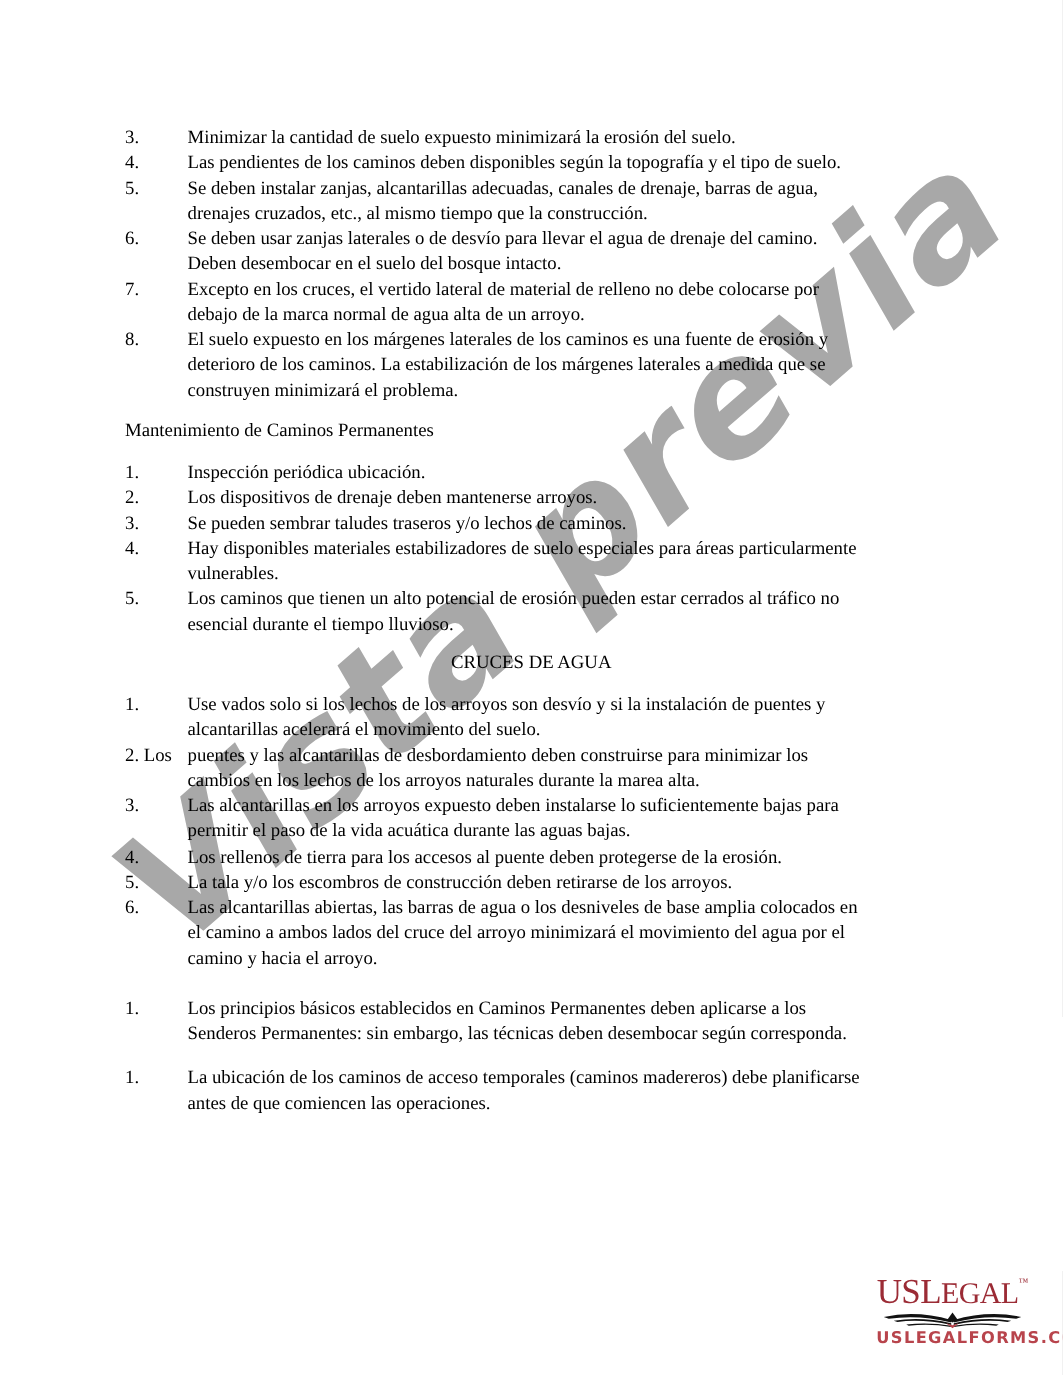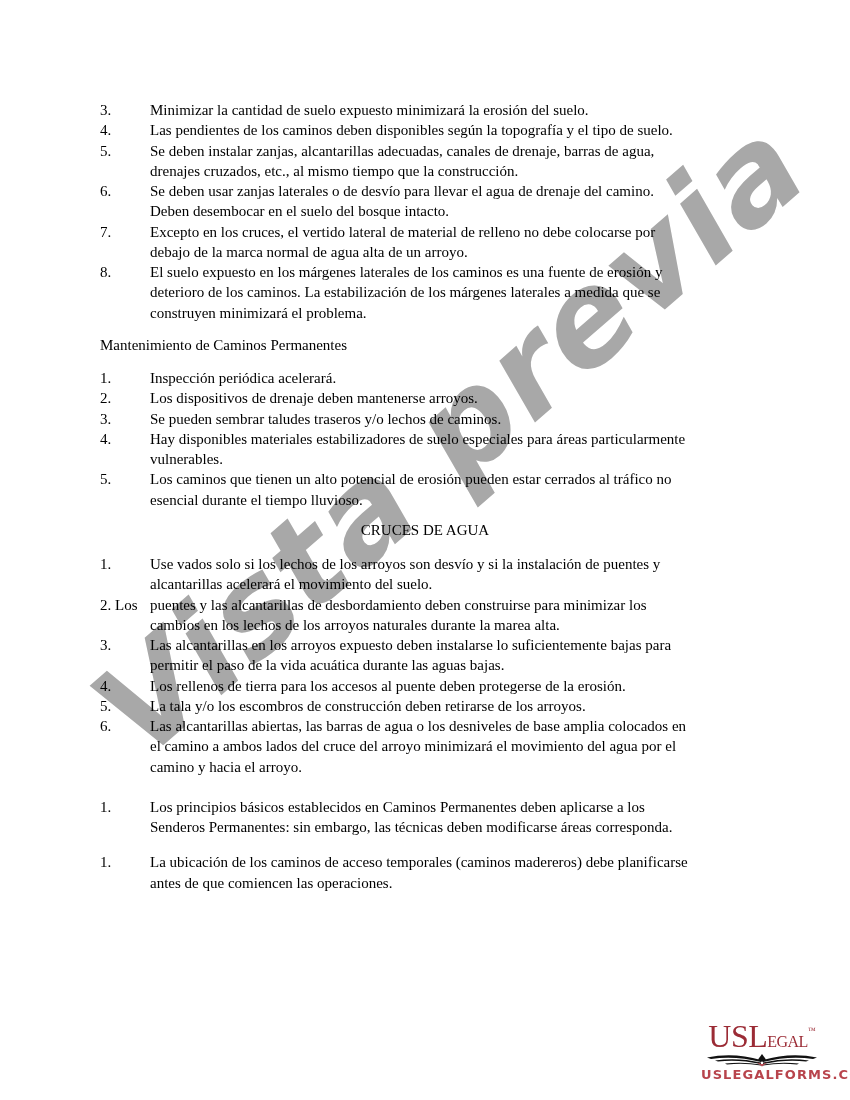--- a/index.html
+++ b/index.html
@@ -41,22 +41,22 @@
   .mt20{margin-top:20px;}
   
   .logo{
     position:absolute;right:27px;top:1020px;z-index:2;
     width:122px;text-align:center;line-height:1;
   }
   .logo-word{
     font-family:"Liberation Serif",serif;
     color:#9b2b35;white-space:nowrap;letter-spacing:-0.5px;
   }
-  .logo-big{font-size:32px;text-align:center;}
-  .logo-small{font-size:16px;}
+  .logo-big{font-size:28px;text-align:center;}
+  .logo-small{font-size:24px;}
   .logo-tm{font-size:8px;vertical-align:14px;letter-spacing:0;color:#9b2b35;}
   .logo-eagle{display:block;margin:1px auto 1px auto;}
   .logo-site{
     font-family:"DejaVu Sans","Liberation Sans",sans-serif;
     font-weight:bold;font-size:13px;letter-spacing:1.1px;
     color:#b8444c;white-space:nowrap;
   }
 </style>
 </head>
 <body>
@@ -96,21 +96,21 @@
         <span class="txt">El suelo expuesto en los márgenes laterales de los caminos es una fuente de erosión y
 deterioro de los caminos. La estabilización de los márgenes laterales a medida que se
 construyen minimizará el problema.</span>
       </div>
     </div>
 
     <div class="h-left">Mantenimiento de Caminos Permanentes</div>
     <div class="mt13">
       <div class="li">
         <span class="num">1.</span>
-        <span class="txt">Inspección periódica acelerará.</span>
+        <span class="txt">Inspección periódica ubicación.</span>
       </div>
       <div class="li">
         <span class="num">2.</span>
         <span class="txt">Los dispositivos de drenaje deben mantenerse arroyos.</span>
       </div>
       <div class="li">
         <span class="num">3.</span>
         <span class="txt">Se pueden sembrar taludes traseros y/o lechos de caminos.</span>
       </div>
       <div class="li">
@@ -155,21 +155,21 @@
         <span class="txt">Las alcantarillas abiertas, las barras de agua o los desniveles de base amplia colocados en
 el camino a ambos lados del cruce del arroyo minimizará el movimiento del agua por el
 camino y hacia el arroyo.</span>
       </div>
     </div>
 
     <div class="mt20">
       <div class="li">
         <span class="num">1.</span>
         <span class="txt">Los principios básicos establecidos en Caminos Permanentes deben aplicarse a los
-Senderos Permanentes: sin embargo, las técnicas deben modificarse áreas corresponda.</span>
+Senderos Permanentes: sin embargo, las técnicas deben desembocar según corresponda.</span>
       </div>
     </div>
 
     <div class="mt15">
       <div class="li">
         <span class="num">1.</span>
         <span class="txt">La ubicación de los caminos de acceso temporales (caminos madereros) debe planificarse
 antes de que comiencen las operaciones.</span>
       </div>
     </div>

